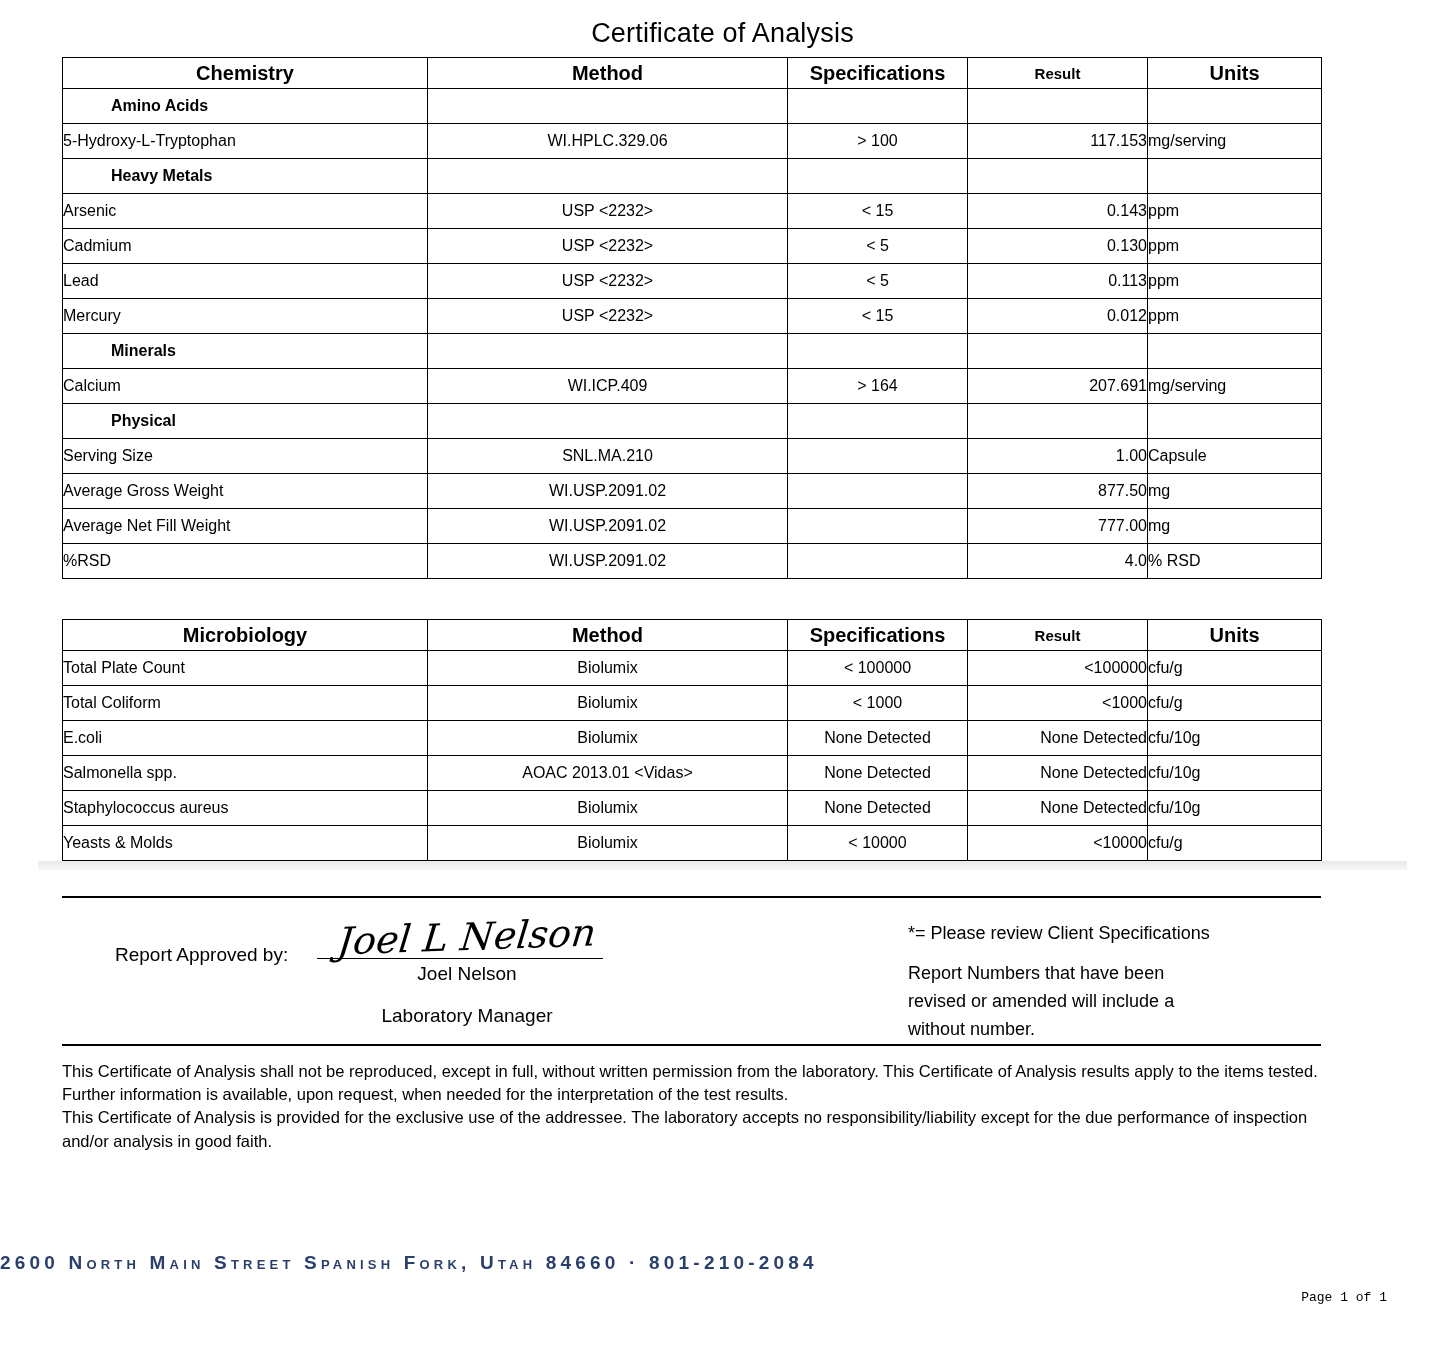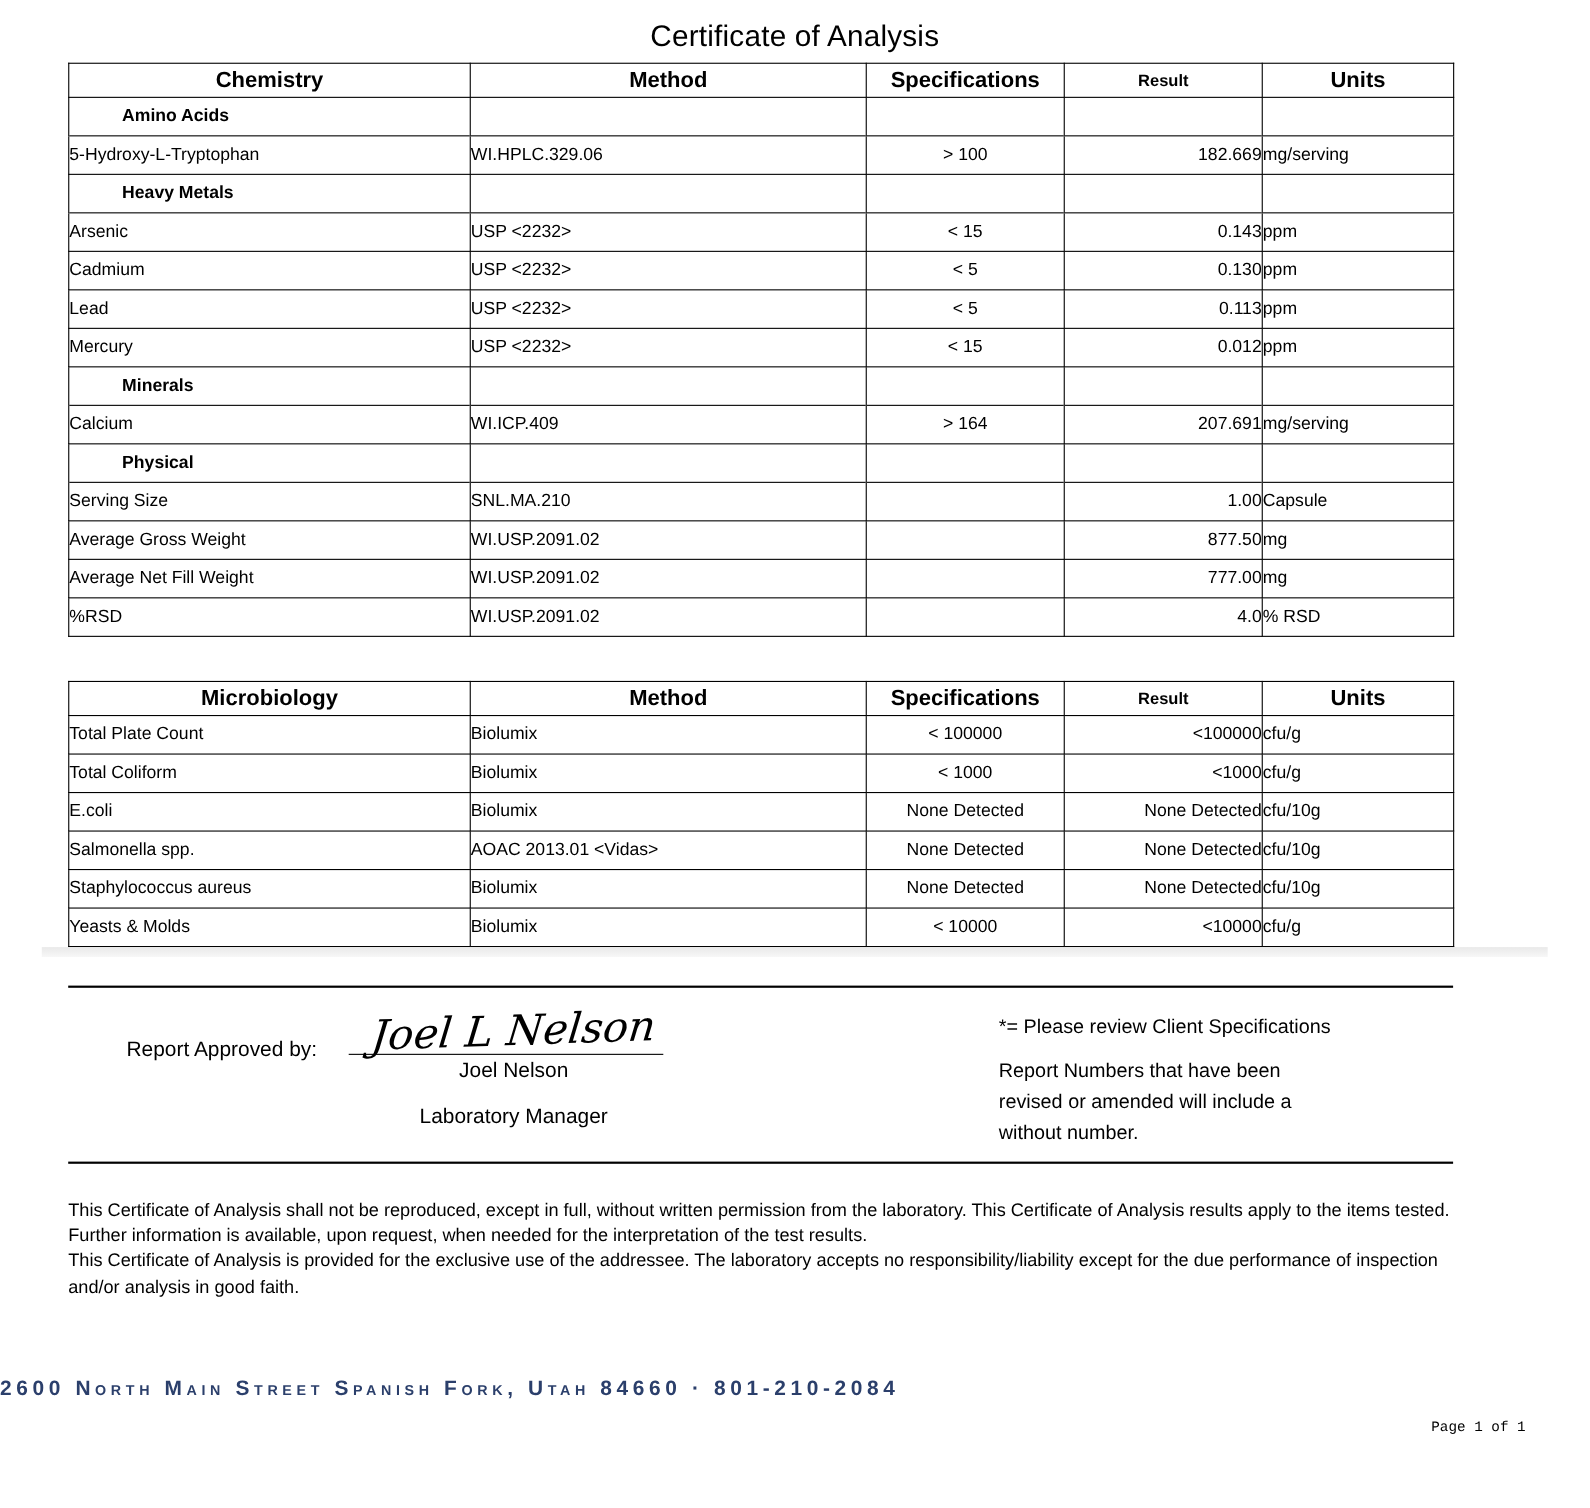--- a/index.html
+++ b/index.html
@@ -67,21 +67,21 @@
     padding-left: 7px;
     text-align: left;
   }
   td.name.group {
     font-weight: 700;
     border-bottom: none;
     border-top: none;
     padding-left: 48px;
   }
   td.method {
-    text-align: left;
+    text-align: center;
   }
   td.spec {
     text-align: center;
   }
   td.result {
     text-align: right;
     padding-right: 8px;
   }
   td.units {
     text-align: left;
@@ -160,24 +160,24 @@
   }
   .appr-right {
     flex: 1;
     padding-left: 66px;
     font-size: 18px;
     line-height: 1.55;
   }
   .appr-right .note-line { white-space: nowrap; }
 
   .legal {
-    margin: 12px 62px;
+    margin: 0 62px;
     width: 1259px;
     border-top: 2px solid #000;
-    padding-top: 31px;
+    padding-top: 14px;
     font-size: 16.5px;
     line-height: 1.42;
   }
   .legal p { margin: 0; }
 
   .footer-addr {
     position: absolute;
     left: 0;
     right: 0;
     top: 1252px;
@@ -226,21 +226,21 @@
             <td class="name group">Amino Acids</td>
             <td class="method"></td>
             <td class="spec"></td>
             <td class="result"></td>
             <td class="units"></td>
           </tr>
           <tr>
             <td class="name">5-Hydroxy-L-Tryptophan</td>
             <td class="method">WI.HPLC.329.06</td>
             <td class="spec">&gt; 100</td>
-            <td class="result">182.669</td>
+            <td class="result">117.153</td>
             <td class="units">mg/serving</td>
           </tr>
           <tr class="group-row">
             <td class="name group">Heavy Metals</td>
             <td class="method"></td>
             <td class="spec"></td>
             <td class="result"></td>
             <td class="units"></td>
           </tr>
           <tr>

